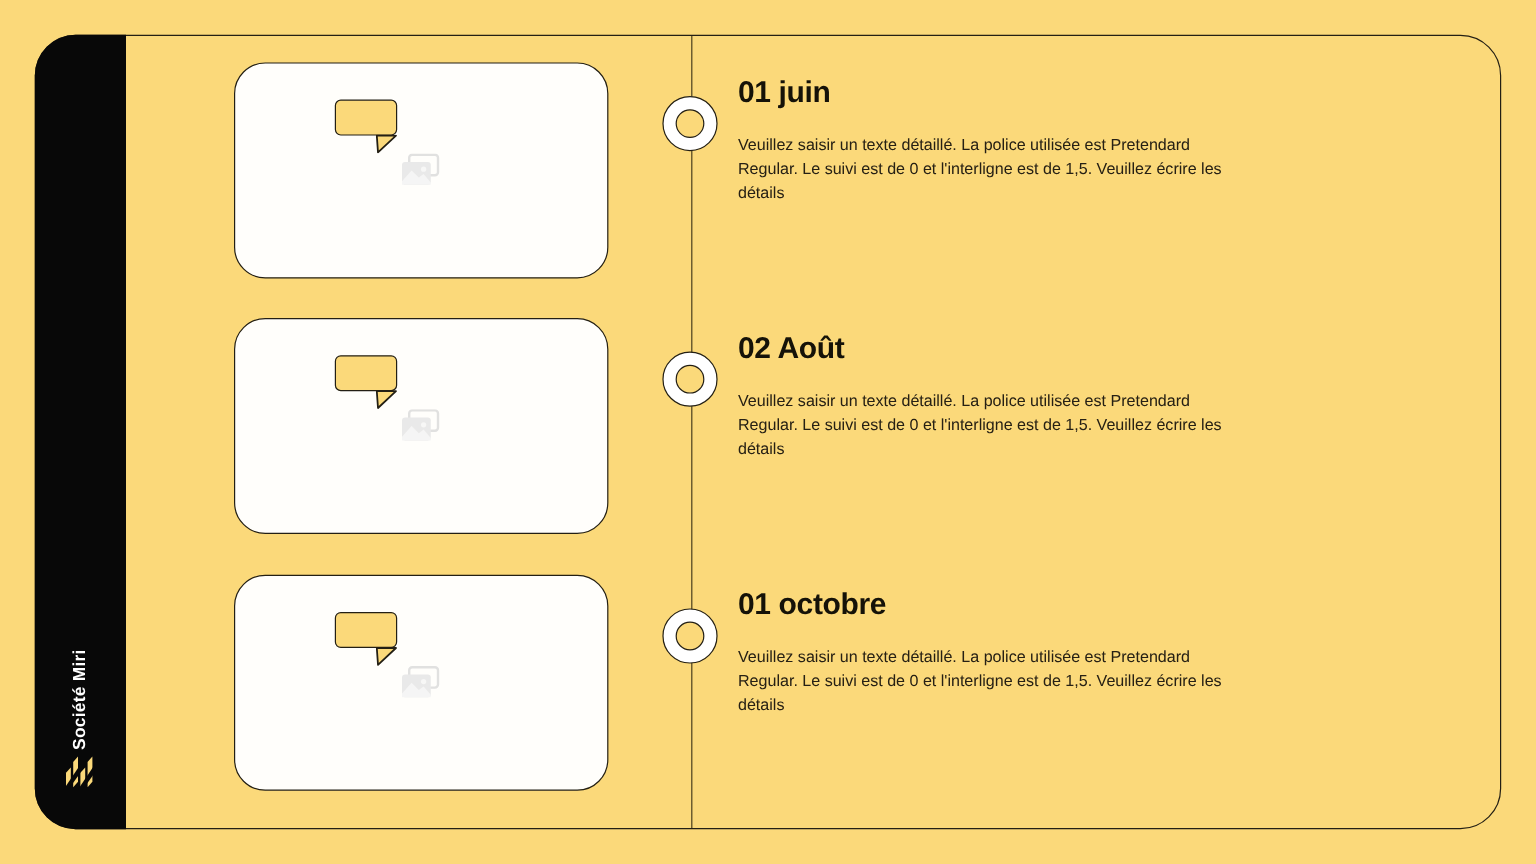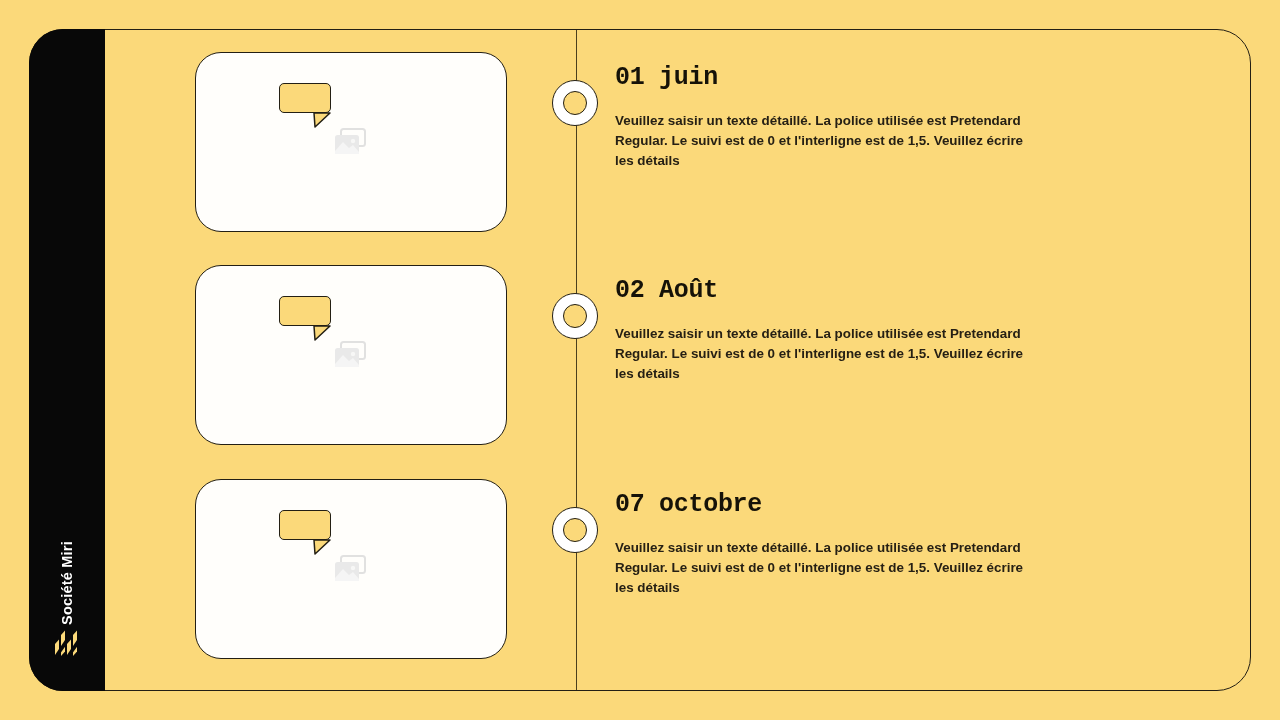--- a/index.html
+++ b/index.html
@@ -156,27 +156,26 @@
     width: 560px;
   }
   .date {
     margin: 0;
     font-size: 25px;
     font-weight: 700;
     color: #151208;
     letter-spacing: -0.3px;
     line-height: 1;
     padding-top: 13px;
-    font-family: Liberation Mono, monospace;
   }
   .desc {
     margin: 0;
     padding-top: 21px;
     font-size: 13.4px;
-    font-weight: 700;
+    font-weight: 400;
     color: #262014;
     line-height: 1.5;
     max-width: 430px;
   }
 </style>
 </head>
 <body>
 
 <div id="frame"></div>
 
@@ -266,16 +265,16 @@
   <div class="tab"></div>
   <div class="tab-fold">
     <svg viewBox="0 0 18 16" width="18" height="16" aria-hidden="true">
       <path d="M1 1 L17 1 L2 15 Z" fill="#FBD97A" stroke="#231f14" stroke-width="1.5" stroke-linejoin="round"></path>
     </svg>
   </div>
   <div class="marker">
     <div class="marker-inner"></div>
   </div>
   <div class="content">
-    <h2 class="date">07 octobre</h2>
+    <h2 class="date">01 octobre</h2>
     <p class="desc">Veuillez saisir un texte détaillé. La police utilisée est Pretendard Regular. Le suivi est de 0 et l'interligne est de 1,5. Veuillez écrire les détails</p>
   </div>
 </div>
 
 </body></html>

